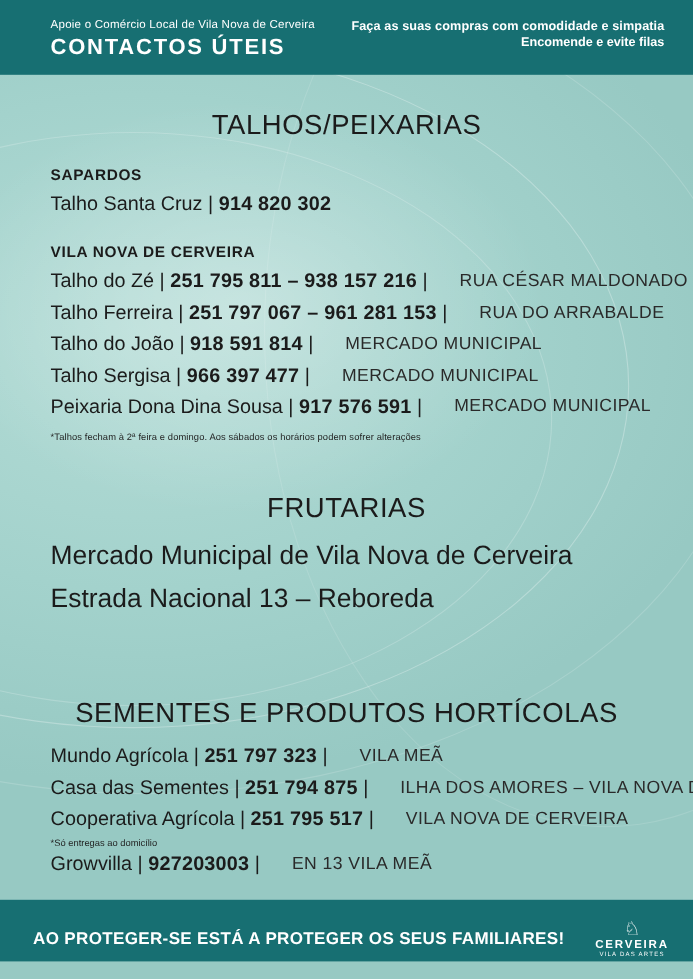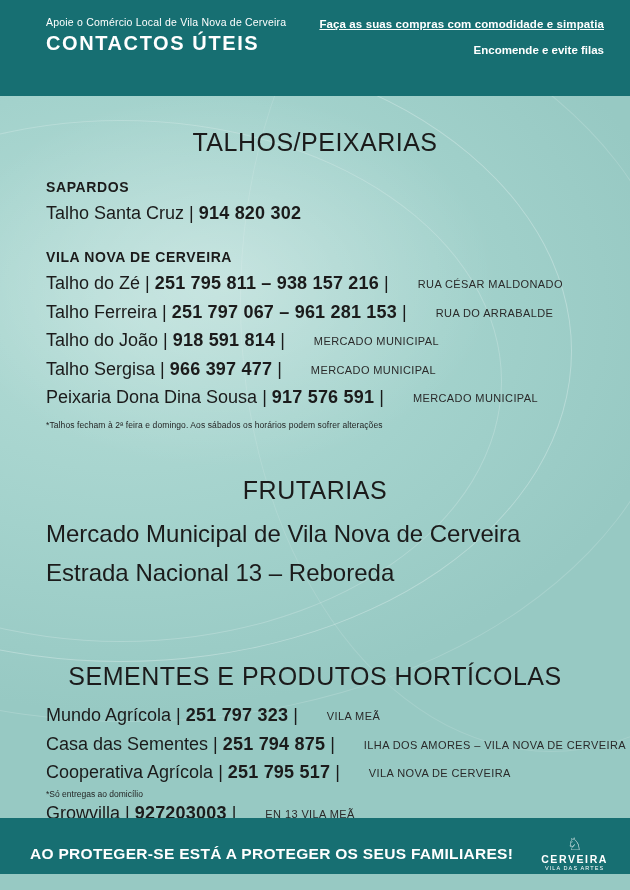--- a/index.html
+++ b/index.html
@@ -35,21 +35,21 @@
     position: absolute;
     width: 560px; height: 380px;
     left: -60px; top: 90px;
     background: radial-gradient(ellipse at center, rgba(255,255,255,0.30) 0%, rgba(255,255,255,0.0) 70%);
     pointer-events: none;
   }
 
   
   .header {
     position: relative;
-    height: 96px;
+    height: 68px;
     background: #176f72;
     color: #ffffff;
     padding: 12px 26px 0 46px;
     box-sizing: border-box;
     display: flex;
     justify-content: space-between;
     align-items: flex-start;
     z-index: 5;
   }
   .header-left .kicker {
@@ -63,26 +63,25 @@
     letter-spacing: 1.6px;
   }
   .header-right {
     text-align: right;
     padding-top: 6px;
   }
   .header-right .line1 {
     font-size: 11.5px;
     font-weight: bold;
     letter-spacing: 0.1px;
-    text-decoration: underline;
   }
   .header-right .line2 {
     font-size: 11.5px;
     font-weight: bold;
-    margin-top: 14px;
+    margin-top: 3px;
   }
 
   
   .content {
     position: relative;
     z-index: 4;
     padding: 0 46px;
     color: #1b1b1b;
   }
   .section-title {
@@ -106,21 +105,21 @@
     white-space: nowrap;
   }
   .entry .nm { color: #1b1b1b; }
   .entry .sep { color: #1b1b1b; }
   .entry .ph {
     font-weight: bold;
     color: #1b1b1b;
     letter-spacing: 0.2px;
   }
   .entry .loc {
-    font-size: 11px;
+    font-size: 16px;
     letter-spacing: 0.4px;
     color: #2a2a2a;
     vertical-align: 1px;
     padding-left: 24px;
   }
   .note {
     font-size: 8.5px;
     margin-top: 8px;
     color: #1f1f1f;
     letter-spacing: 0.1px;

